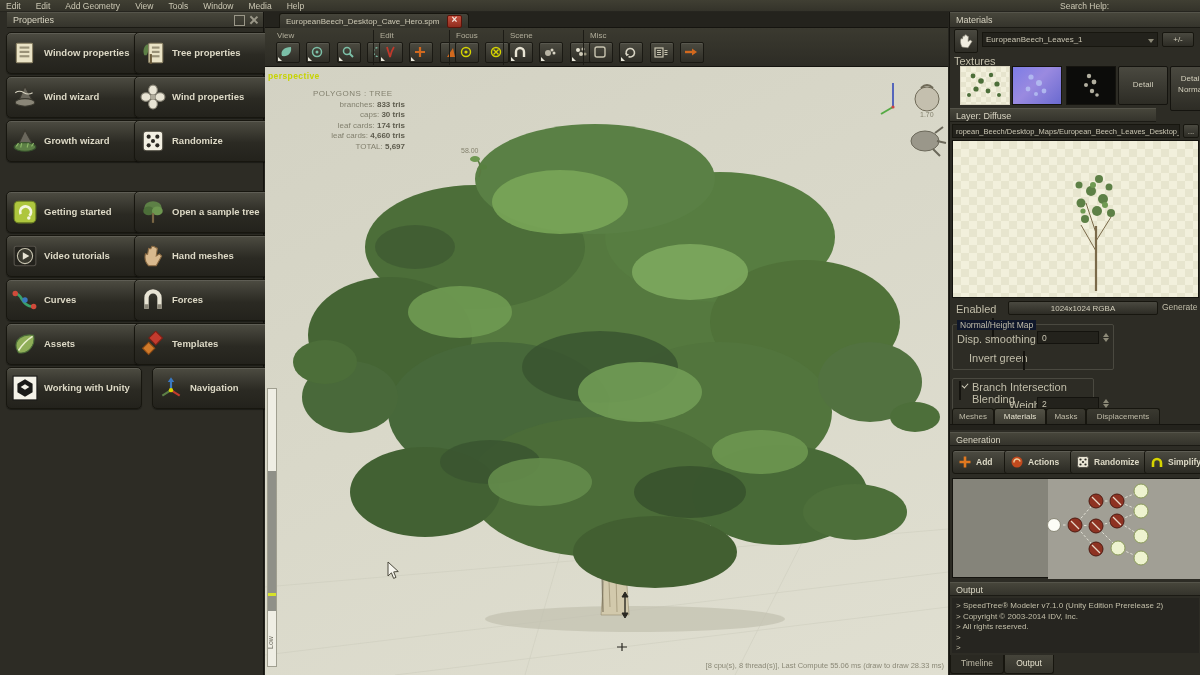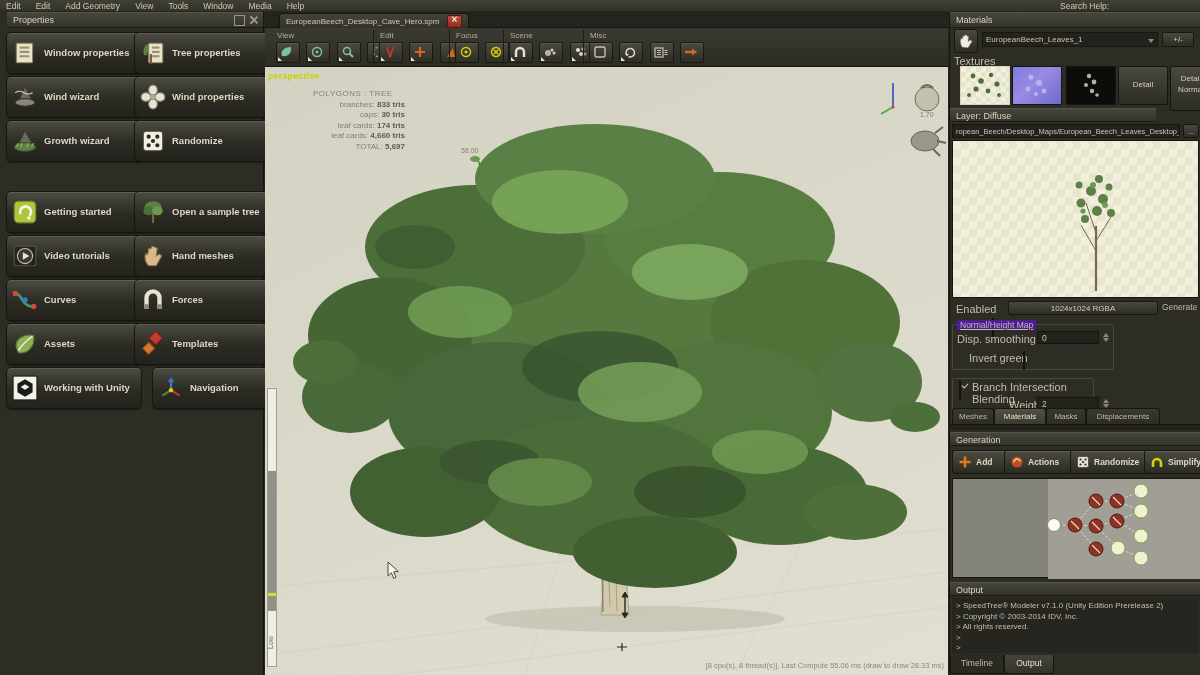--- a/index.html
+++ b/index.html
@@ -78,21 +78,21 @@
   .chk{width:9px;height:9px;background:#23221c;border:1px solid #14130e;position:relative;cursor:pointer;}
   .chk.on::before{content:"";position:absolute;left:1.5px;top:1px;width:5px;height:3px;
       border-left:1.6px solid #dad6c2;border-bottom:1.6px solid #dad6c2;transform:rotate(-48deg);}
   .spin{background:#23221c;border:1px solid #14130e;color:#c9c5b2;font-size:8.5px;line-height:13px;padding:0 4px;}
   .sparr{position:absolute;width:9px;height:13px;cursor:pointer;}
   .sparr::before,.sparr::after{content:"";position:absolute;left:2px;width:0;height:0;
       border-left:3px solid transparent;border-right:3px solid transparent;}
   .sparr::before{top:2px;border-bottom:4px solid #8d8a78;}
   .sparr::after{bottom:2px;border-top:4px solid #8d8a78;}
   .grp{border:1px solid #4a4940;border-radius:2px;}
-  .grptitle{position:absolute;top:-5px;left:4px;background:#4c1d95;padding:0 3px;color:#c2beaa;font-size:8.5px;text-decoration:underline;}
+  .grptitle{position:absolute;top:-5px;left:4px;background:#0f172a;padding:0 3px;color:#c2beaa;font-size:8.5px;}
   .gtab{position:absolute;top:396px;height:16px;background:linear-gradient(#3a3930,#2c2b24);
         border:1px solid #17160f;border-bottom:none;border-radius:3px 3px 0 0;color:#bfbba8;
         font-size:8px;line-height:15px;text-align:center;cursor:pointer;}
   .gtab.active{background:linear-gradient(#525145,#3a3930);color:#e4e0cd;}
   .genbtn{position:absolute;top:438px;height:22px;border-radius:3px;cursor:pointer;
         background:linear-gradient(#4d4c42,#2b2a23);border:1px solid #17160f;
         box-shadow:inset 0 1px 0 rgba(255,255,255,.1);display:flex;align-items:center;gap:4px;
         padding:0 5px;color:#ddd9c6;font-size:8.5px;font-weight:bold;}
   .console{left:2px;top:586px;width:247px;height:55px;background:#262520;color:#c3bfa9;
            font-size:8px;line-height:10.5px;padding:3px 4px;overflow:hidden;}

